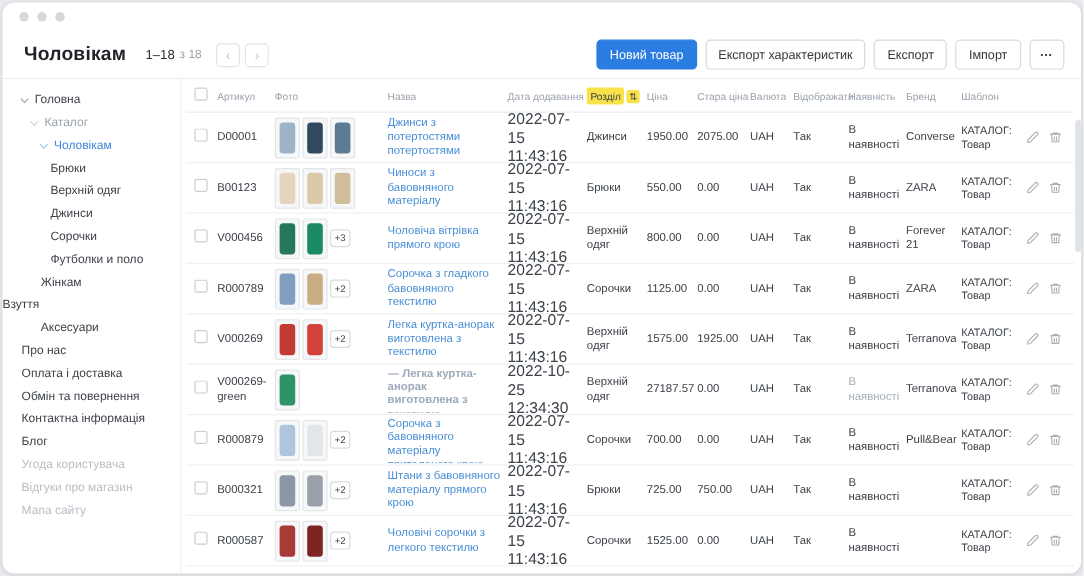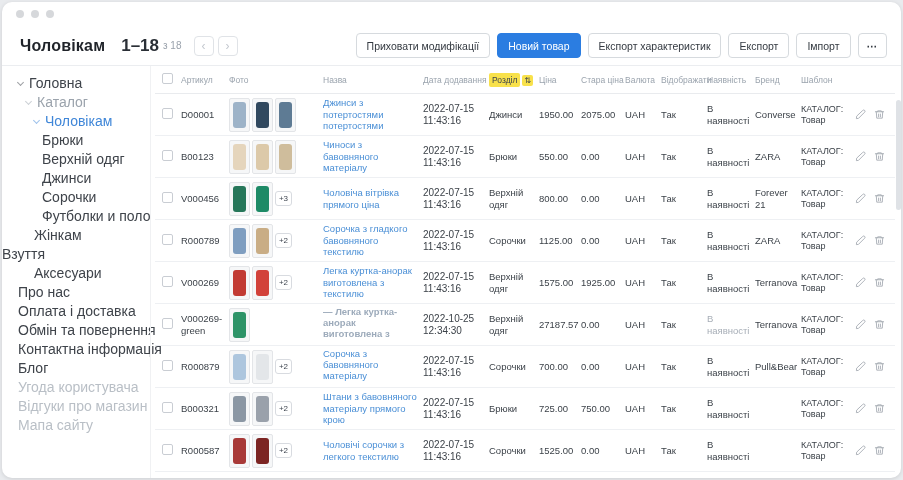--- a/index.html
+++ b/index.html
@@ -12,34 +12,34 @@
 
   
   .chrome { height: 24px; display: flex; align-items: center; padding-left: 14px; gap: 7px; }
   .dot { width: 8px; height: 8px; border-radius: 50%; background: #d6d8db; display: inline-block; }
 
   
   .pagehead { height: 40px; display: flex; align-items: center; padding: 0 14px 0 18px;
               border-bottom: 1px solid #ebedf0; }
   .title { font-size: 16px; font-weight: 700; color: #1f2329; letter-spacing: .2px; }
   .pager { display: flex; align-items: center; margin-left: 16px; gap: 4px; }
-  .range { font-size: 17px; font-weight: 700; color: #2a2f36; }
+  .range { font-size: 11px; font-weight: 400; color: #2a2f36; }
   .total { font-size: 10px; color: #9aa2ac; margin-right: 8px; }
   .pgbtn { width: 20px; height: 20px; border: 1px solid #e0e3e7; border-radius: 4px;
            background: #fff; color: #c3c8cf; font-size: 12px; line-height: 1; cursor: pointer; }
   .actions { margin-left: auto; display: flex; align-items: center; gap: 7px; }
   .hbtn { height: 25px; padding: 0 10px; font-size: 10.5px; font-family: inherit;
           border: 1px solid #d6dade; border-radius: 4px; background: #fff; color: #343a41; cursor: pointer; white-space: nowrap; }
   .hbtn.primary { background: var(--accent, #2b7de1); border-color: var(--accent, #2b7de1); color: #fff; }
   .hbtn.more { padding: 0 8px; font-weight: 700; letter-spacing: 1px; }
 
   
   .content { display: flex; height: 412px; }
   .sidebar { width: 148px; padding-top: 8px; flex: none; }
-  .sb-item { height: 19px; line-height: 19px; font-size: 14px; color: #3e434a;
+  .sb-item { height: 19px; line-height: 19px; font-size: 10px; color: #3e434a;
              white-space: nowrap; cursor: pointer; display: flex; align-items: center; }
   .sb-item .caret { display: inline-block; width: 5px; height: 5px;
              border-right: 1.4px solid currentColor; border-bottom: 1.4px solid currentColor;
              transform: rotate(45deg); margin-right: 6px; opacity: .5; flex: none; margin-top: -3px; }
   .sb-item.dim { color: #9ba3ac; }
   .sb-item.muted { color: #b9bfc6; }
   .sb-item.active { color: var(--active-link, #3f86d8); }
 
   
   .tablewrap { flex: 1; padding: 0 6px 0 4px; position: relative; border-left: 1px solid #f0f1f3; }
@@ -59,21 +59,21 @@
   .article { word-break: break-word; }
   .photos { display: flex; align-items: center; gap: 2px; overflow: visible; }
   .thumb { width: 21px; height: 34px; background: #f6f7f8; border: 1px solid #e3e5e8;
            border-radius: 2px; display: flex; align-items: center; justify-content: center; flex: none; cursor: pointer; }
   .garment { width: 13px; height: 26px; border-radius: 3px; display: block; }
   .more-badge { min-width: 17px; height: 15px; border: 1px solid #d8dbe0; border-radius: 3px;
                 background: #fff; font-size: 8px; color: #3f4650; display: flex; align-items: center;
                 justify-content: center; padding: 0 2px; cursor: pointer; }
   .name { color: var(--link, #4a8fd6); cursor: pointer; max-height: 38px; padding-right: 4px; }
   .name.muted { color: #9dabbb; font-weight: bold; }
-  .date { font-size: 10px; }
+  .date { font-size: 13px; }
   .avail.muted { color: #a7aeb7; }
   .template { font-size: 9px; }
   .actions-cell { display: flex; gap: 8px; align-items: center; justify-content: flex-end; padding-right: 2px; overflow: visible; }
   .icon-btn { cursor: pointer; display: inline-flex; }
 
   .vscroll { position: absolute; right: 0px; top: 34px; width: 5px; height: 110px;
              background: #dfe2e6; border-radius: 3px; }
 </style>
 </head>
 <body>
@@ -87,21 +87,20 @@
 
   <div class="pagehead">
     <h1 class="title">Чоловікам</h1>
     <div class="pager">
       <span class="range">1–18</span>
       <span class="total">з 18</span>
       <button class="pgbtn">‹</button>
       <button class="pgbtn">›</button>
     </div>
     <div class="actions">
-        <button class="hbtn default">Приховати модифікації</button>
         <button class="hbtn primary">Новий товар</button>
         <button class="hbtn default">Експорт характеристик</button>
         <button class="hbtn default">Експорт</button>
         <button class="hbtn default">Імпорт</button>
         <button class="hbtn more">⋯</button>
       </div>
   </div>
 
   <div class="content">
     <nav class="sidebar">
@@ -263,21 +262,21 @@
             <div class="cell article">V000456</div>
             <div class="cell photos">
               <span class="thumb">
                 <i class="garment" style="background: rgb(39, 119, 90);"></i>
               </span>
               <span class="thumb">
                 <i class="garment" style="background: rgb(29, 138, 102);"></i>
               </span>
               <span class="more-badge">+3</span>
             </div>
-            <div class="cell name">Чоловіча вітрівка прямого ціна</div>
+            <div class="cell name">Чоловіча вітрівка прямого крою</div>
             <div class="cell date"><span>2022-07-15</span><br><span>11:43:16</span></div>
             <div class="cell">Верхній одяг</div>
             <div class="cell">800.00</div>
             <div class="cell">0.00</div>
             <div class="cell">UAH</div>
             <div class="cell">Так</div>
             <div class="cell avail">В наявності</div>
             <div class="cell">Forever 21</div>
             <div class="cell template">КАТАЛОГ: Товар</div>
             <div class="cell actions-cell">

